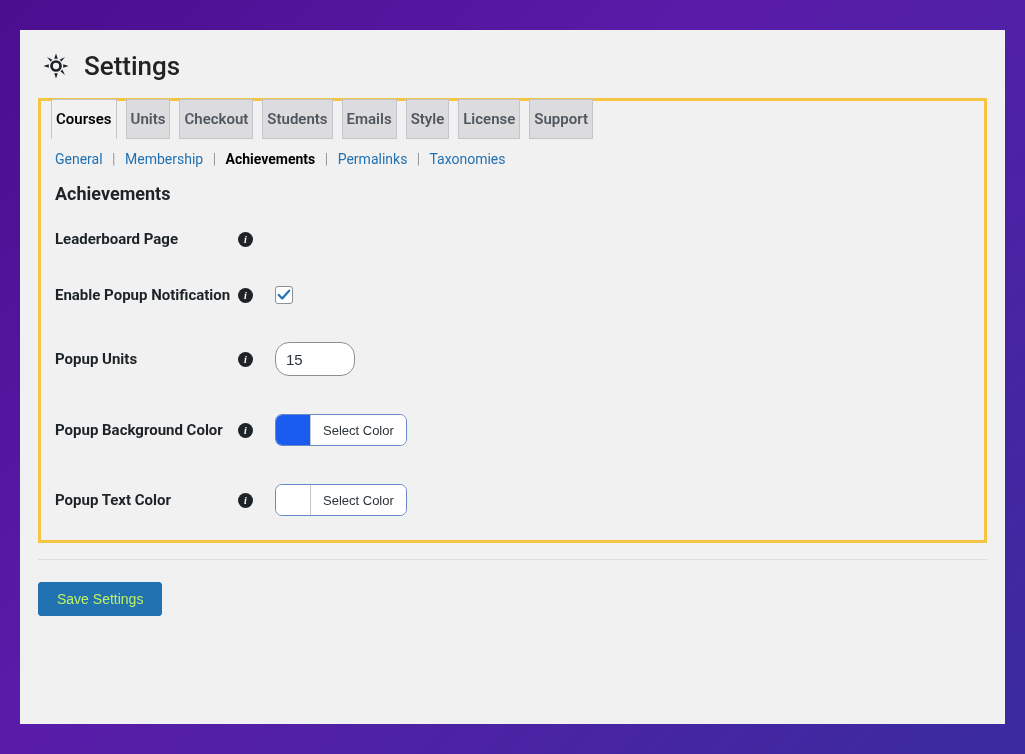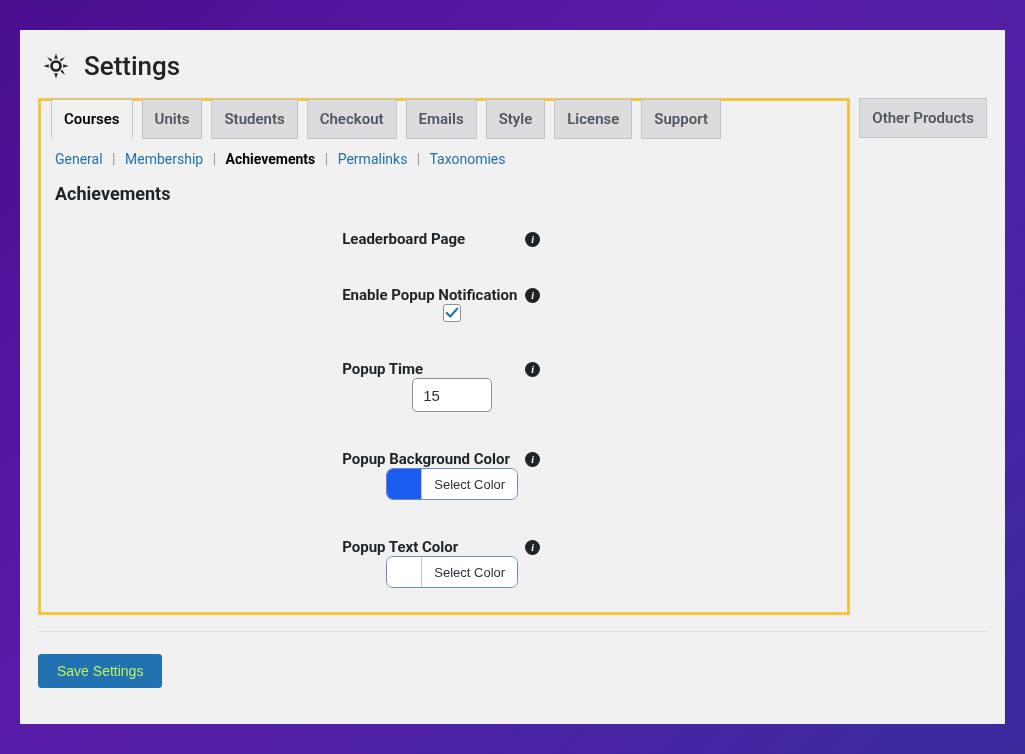--- a/index.html
+++ b/index.html
@@ -44,21 +44,21 @@
     .tabs-row {
       display: flex;
       gap: 9px;
       margin-top: -2px;
       margin-bottom: 12px;
     }
     .tab {
       background: #dcdcde;
       border: 1px solid #c3c4c7;
       color: #50575e;
-      padding: 10px 12px;
+      padding: 10px 4px;
       font-size: 15px;
       font-weight: 600;
       cursor: pointer;
     }
     .tab.active {
       background: #f1f1f1;
       border-bottom: 1px solid #f1f1f1;
       color: #000;
       position: relative;
     }
@@ -93,21 +93,20 @@
       font-weight: 700;
       color: #1d2327;
       margin-bottom: 26px;
       padding-left: 4px;
     }
     .form-row {
       display: flex;
       align-items: center;
       margin-bottom: 38px;
       padding-left: 4px;
-      flex-direction: column;
     }
     .form-row:last-child { margin-bottom: 10px; }
     .form-label {
       width: 208px;
       font-size: 15px;
       font-weight: 700;
       color: #1d2327;
       display: flex;
       align-items: center;
       justify-content: space-between;
@@ -166,21 +165,21 @@
       display: flex;
       align-items: center;
       justify-content: center;
       cursor: pointer;
     }
     .checkbox-input svg { width: 14px; height: 14px; }
     .text-input {
       width: 80px;
       height: 34px;
       border: 1px solid #8c8f94;
-      border-radius: 5px;
+      border-radius: 14px;
       background: #fff;
       padding: 0 10px;
       font-size: 15px;
       color: #2c3338;
     }
     .color-widget {
       display: flex;
       border: 1px solid #6b89c8;
       border-radius: 7px;
       overflow: hidden;
@@ -233,22 +232,22 @@
       </svg>
     </span>
     <h1>Settings</h1>
   </div>
 
   <div class="tabs-outer">
     <div class="highlight-box outer-box" style="flex:1">
       <div class="tabs-row">
         <div class="tab active">Courses</div>
         <div class="tab">Units</div>
+        <div class="tab">Checkout</div>
         <div class="tab">Students</div>
-        <div class="tab">Checkout</div>
         <div class="tab">Emails</div>
         <div class="tab">Style</div>
         <div class="tab">License</div>
         <div class="tab">Support</div>
       </div>
 
       <div class="subtabs">
         <a>General</a>
         <span class="sep">|</span>
         <a>Membership</a>
@@ -278,21 +277,21 @@
           <div class="checkbox-input">
             <svg viewBox="0 0 16 16">
                 <path d="M2 8 L6 12 L14 3" stroke="#2271b1" stroke-width="2.5" fill="none" stroke-linecap="round" stroke-linejoin="round"></path>
               </svg>
           </div>
         </div>
       </div>
 
       <div class="form-row">
         <div class="form-label">
-          <span>Popup Time</span>
+          <span>Popup Units</span>
           <span class="info-icon">i</span>
         </div>
         <div class="form-control">
           <input type="text" class="text-input" value="15" style="">
         </div>
       </div>
 
       <div class="form-row">
         <div class="form-label">
           <span>Popup Background Color</span>
@@ -313,19 +312,18 @@
         </div>
         <div class="form-control">
           <div class="color-widget">
             <div class="color-swatch swatch-white"></div>
             <button class="color-btn">Select Color</button>
           </div>
         </div>
       </div>
     </div>
 
-    <div class="tab outside-tab">Other Products</div>
   </div>
 
   <hr class="divider">
 
   <button class="save-btn">Save Settings</button>
 </div>
 
 </body></html>

